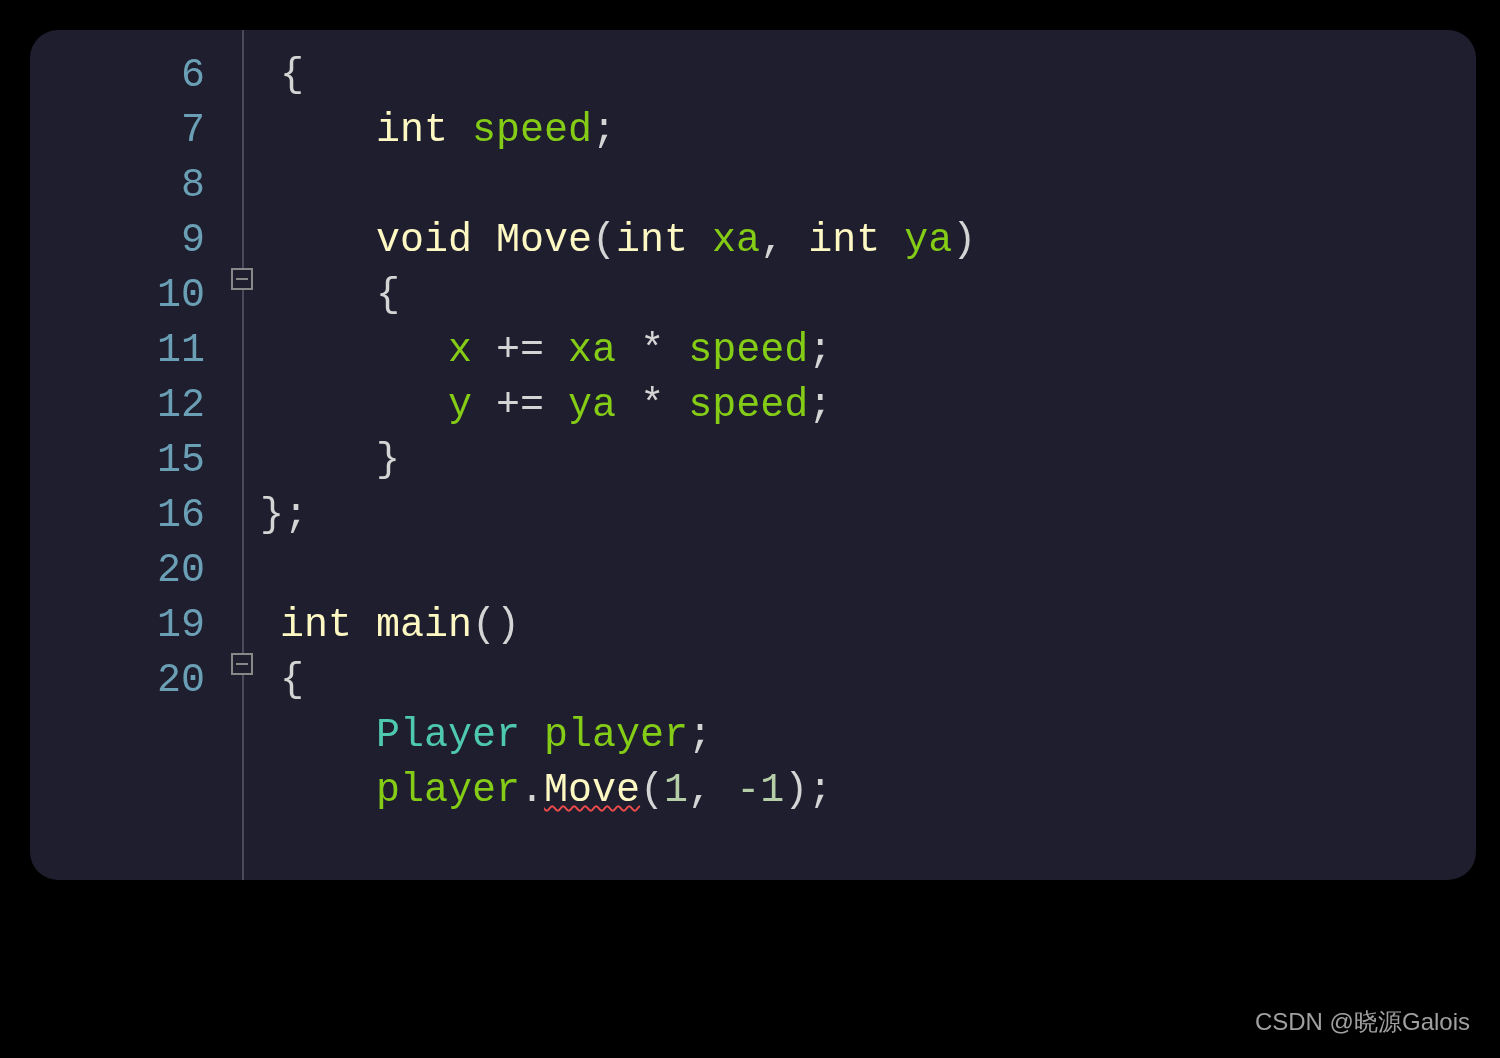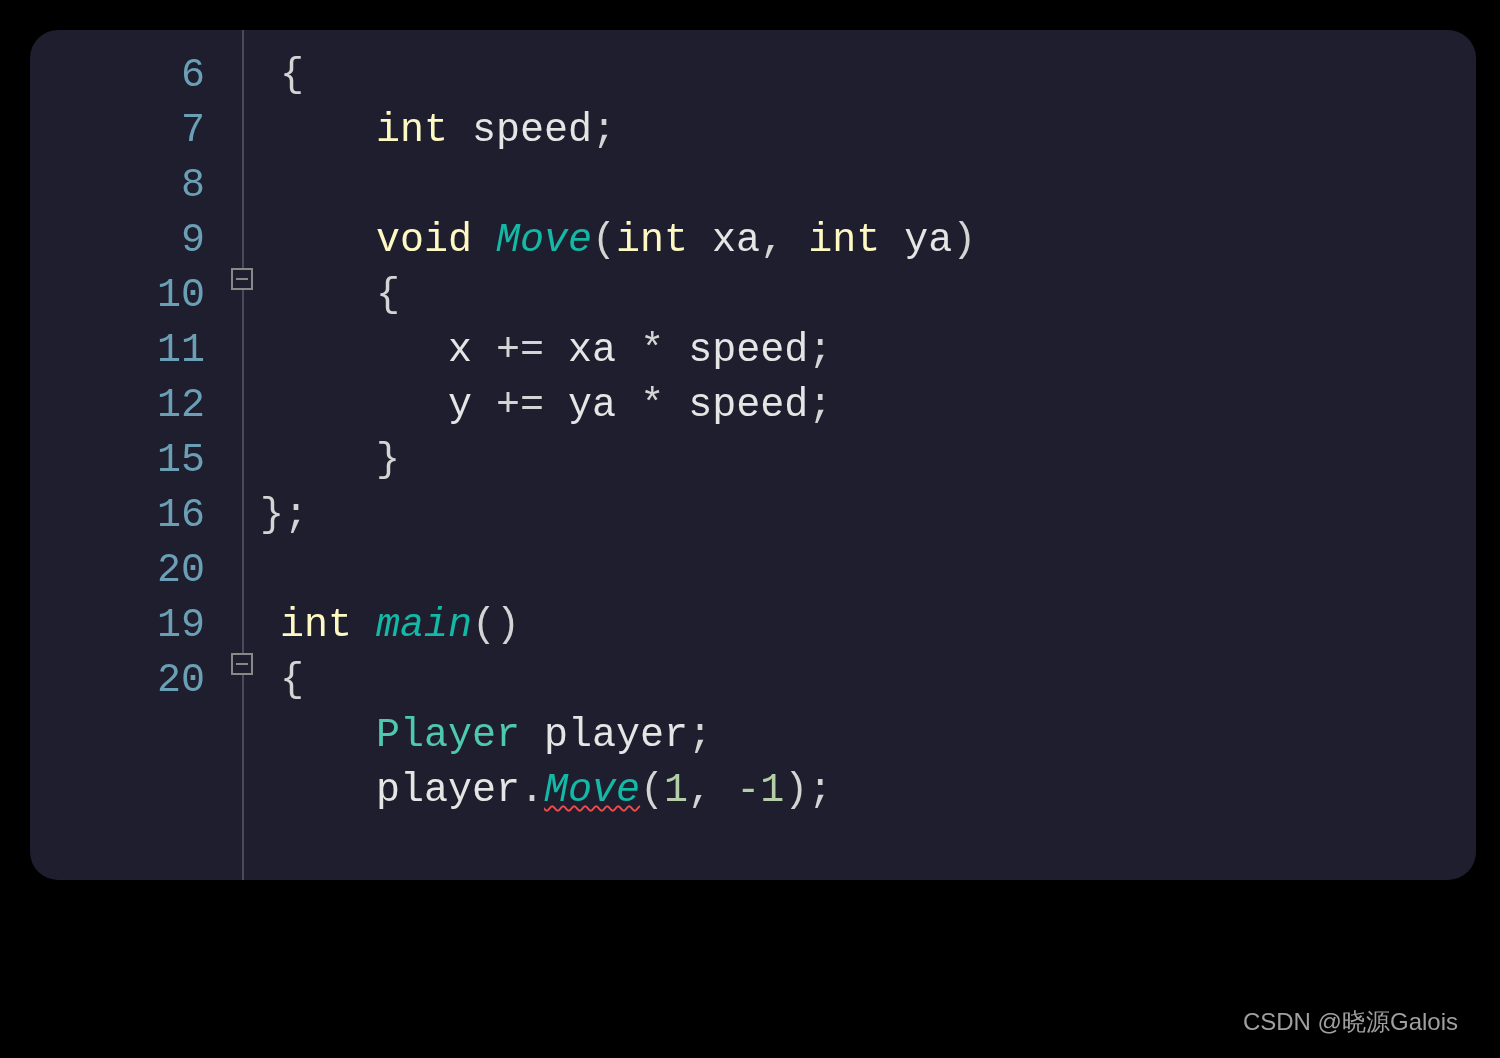--- a/index.html
+++ b/index.html
@@ -88,36 +88,36 @@
     position: absolute;
     width: 10px;
     height: 55px;
     background: #7a9b3f;
     left: -40px;
     top: 0;
   }
   .tk { position: relative; z-index: 1; }
   .kw { color: #fef9c3; }
   .ty { color: #4ec9b0; }
-  .fn { color: #14b8a6; font-style: italic; }
-  .id { color: #e5e5e5; }
+  .fn { color: #fef9c3; }
+  .id { color: #84cc16; }
   .op { color: #d4d4d4; }
   .pn { color: #d4d4d4; }
   .num { color: #b5cea8; }
   .err {
     text-decoration-line: underline;
     text-decoration-style: wavy;
     text-decoration-color: #f14c4c;
     text-decoration-thickness: 2px;
     text-underline-offset: 4px;
   }
   .watermark {
     position: absolute;
     bottom: 20px;
-    right: 42px;
+    right: 30px;
     color: #a0a0a0;
     font-family: Arial, sans-serif;
     font-size: 24px;
   }
   .bracket-close {
     position: absolute;
     left: -20px;
   }
 </style>
 </head>

